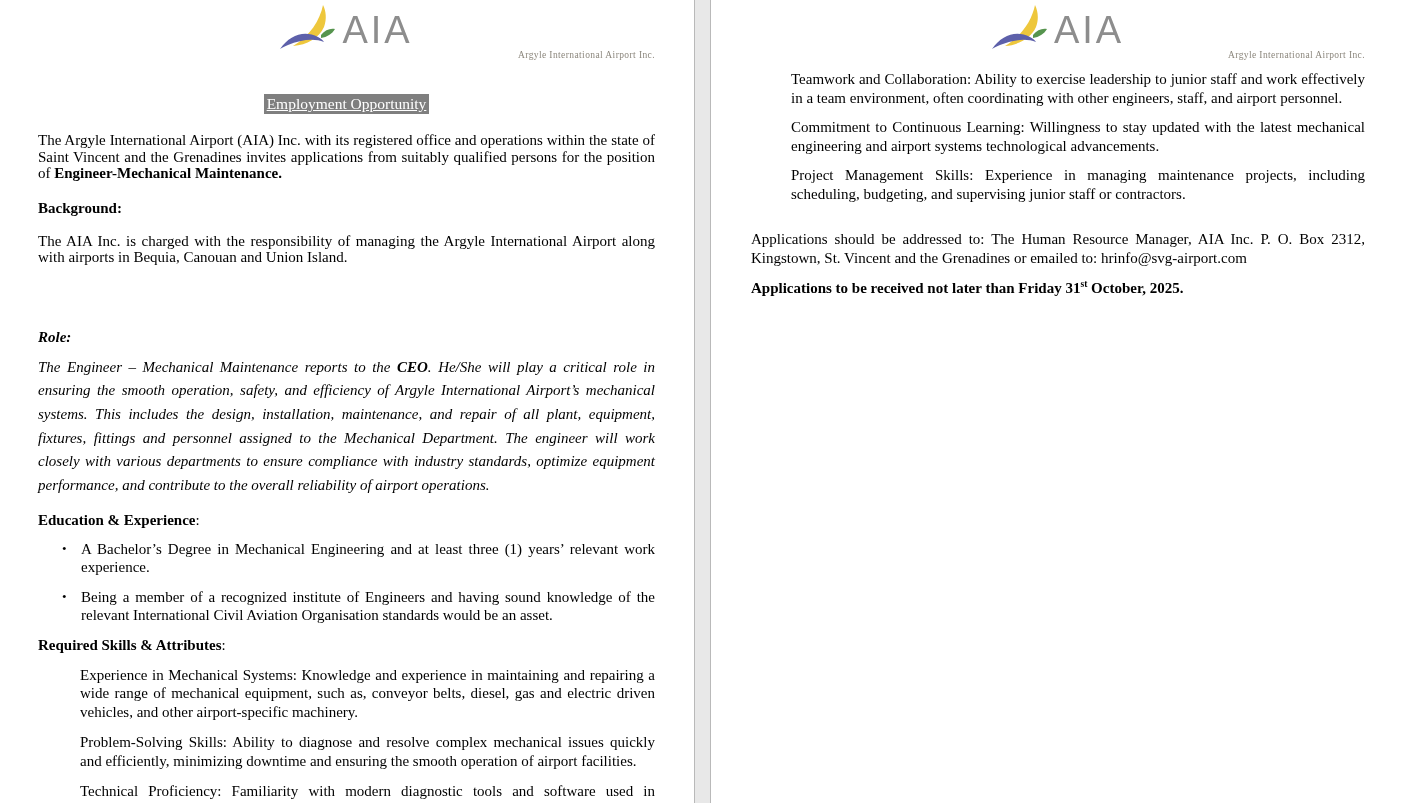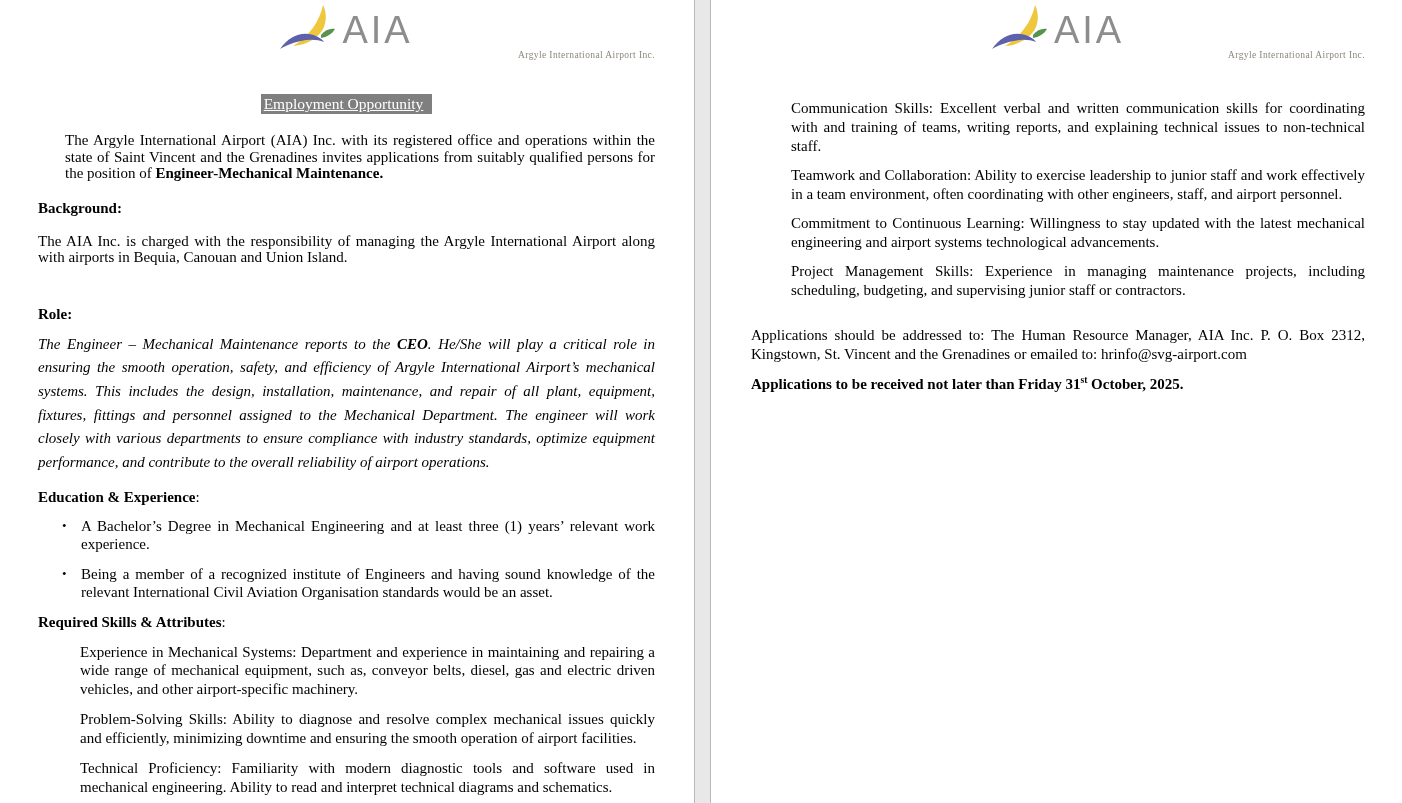--- a/index.html
+++ b/index.html
@@ -31,42 +31,42 @@
     color: #8d8d8d; letter-spacing: 3px;
   }
   .logo-caption {
     font-size: 9.5px; color: #8b867c; letter-spacing: 0.4px; margin-top: 0px;
   }
 
   
   .doc-title { text-align: center; margin-top: 35px; }
   .title-highlight {
     background: #7f7f7f; color: #ffffff;
-    font-size: 15.5px; padding: 1px 9px 2px 3px;
+    font-size: 15.5px; padding: 1px 3px 2px 3px;
     text-decoration: underline;
   }
 
   
   .para {
     font-size: 15px; line-height: 16.5px;
     text-align: justify; margin: 0;
   }
   .lh19 { line-height: 19px; }
   .lh185 { line-height: 18.5px; }
   .lh24 { line-height: 23.7px; font-style: italic; }
   .b { font-weight: bold; }
   .heading { font-size: 15px; font-weight: bold; margin: 0; }
   .heading .tail { font-weight: normal; }
   .ind { margin-left: 42px; }
   .ind2 { margin-left: 40px; }
 
-  .mt-intro { margin-top: 19px; margin-left: 27px; }
+  .mt-intro { margin-top: 19px; }
   .mt18 { margin-top: 18px; }
   .mt16 { margin-top: 16px; }
-  .mt40 { margin-top: 40px; }
+  .mt40 { margin-top: 63px; font-style: italic; }
   .mt10 { margin-top: 10px; }
   .mt27 { margin-top: 14px; }
   .mt11 { margin-top: 11px; }
   .mt12 { margin-top: 12px; }
   .mt26 { margin-top: 26px; }
   .mt39 { margin-top: 39px; }
 
   .bullet-row { display: flex; margin-left: 24px; }
   .bullet-char { width: 19px; flex: none; font-size: 13px; line-height: 18.5px; }
   .bullet-text { flex: 1; text-align: justify; font-size: 15px; line-height: 18.5px; }
@@ -114,21 +114,21 @@
         <span class="bullet-char">•</span>
         <span class="bullet-text">A Bachelor’s Degree in Mechanical Engineering and at least three (1) years’ relevant work experience.</span>
       </div>
       <div class="bullet-row mt11">
         <span class="bullet-char">•</span>
         <span class="bullet-text">Being a member of a recognized institute of Engineers and having sound knowledge of the relevant International Civil Aviation Organisation standards would be an asset.</span>
       </div>
 
       <p class="heading mt12"><span class="b">Required Skills &amp; Attributes</span><span class="tail">:</span></p>
 
-      <p class="para lh185 ind mt12">Experience in Mechanical Systems: Department and experience in maintaining and repairing a wide range of mechanical equipment, such as, conveyor belts, diesel, gas and electric driven vehicles, and other airport-specific machinery.</p>
+      <p class="para lh185 ind mt12">Experience in Mechanical Systems: Knowledge and experience in maintaining and repairing a wide range of mechanical equipment, such as, conveyor belts, diesel, gas and electric driven vehicles, and other airport-specific machinery.</p>
       <p class="para lh185 ind mt12">Problem-Solving Skills: Ability to diagnose and resolve complex mechanical issues quickly and efficiently, minimizing downtime and ensuring the smooth operation of airport facilities.</p>
       <p class="para lh185 ind mt12">Technical Proficiency: Familiarity with modern diagnostic tools and software used in mechanical engineering. Ability to read and interpret technical diagrams and schematics.</p>
 
     </div>
   </div>
 
   <div class="page page-2">
     <div class="inner-2">
 
       <div class="logo">
@@ -136,21 +136,20 @@
           <svg class="logo-swoosh" viewBox="0 0 60 46">
             <path d="M43,1 C40,16 30,32 13,42 C27,41 39,34 44,23 C47,15 46,7 43,1 Z" fill="#eec73c"></path>
             <path d="M41,31 C45,26 50,24 55,25 C52,30 47,33 41,34 Z" fill="#56944e"></path>
             <path d="M0,45 C10,31 24,26 38,33 C41,35 43,36 44,38 C34,34 20,36 8,41 C5,42 2,44 0,45 Z" fill="#5d60aa"></path>
           </svg>
           <span class="logo-acronym">AIA</span>
         </div>
         <div class="logo-caption">Argyle International Airport Inc.</div>
       </div>
 
-      <p class="para lh19 ind2 mt39">Communication Skills: Excellent verbal and written communication skills for coordinating with and training of teams, writing reports, and explaining technical issues to non-technical staff.</p>
       <p class="para lh19 ind2 mt10">Teamwork and Collaboration: Ability to exercise leadership to junior staff and work effectively in a team environment, often coordinating with other engineers, staff, and airport personnel.</p>
       <p class="para lh19 ind2 mt10">Commitment to Continuous Learning: Willingness to stay updated with the latest mechanical engineering and airport systems technological advancements.</p>
       <p class="para lh19 ind2 mt10">Project Management Skills: Experience in managing maintenance projects, including scheduling, budgeting, and supervising junior staff or contractors.</p>
 
       <p class="para lh19 mt26">Applications should be addressed to:  The Human Resource Manager, AIA Inc. P. O. Box 2312, Kingstown, St. Vincent and the Grenadines or emailed to: hrinfo@svg-airport.com</p>
 
       <p class="deadline"><span>Applications to be received not later than Friday 31</span><sup>st</sup><span> October, 2025.</span></p>
 
     </div>
   </div>

